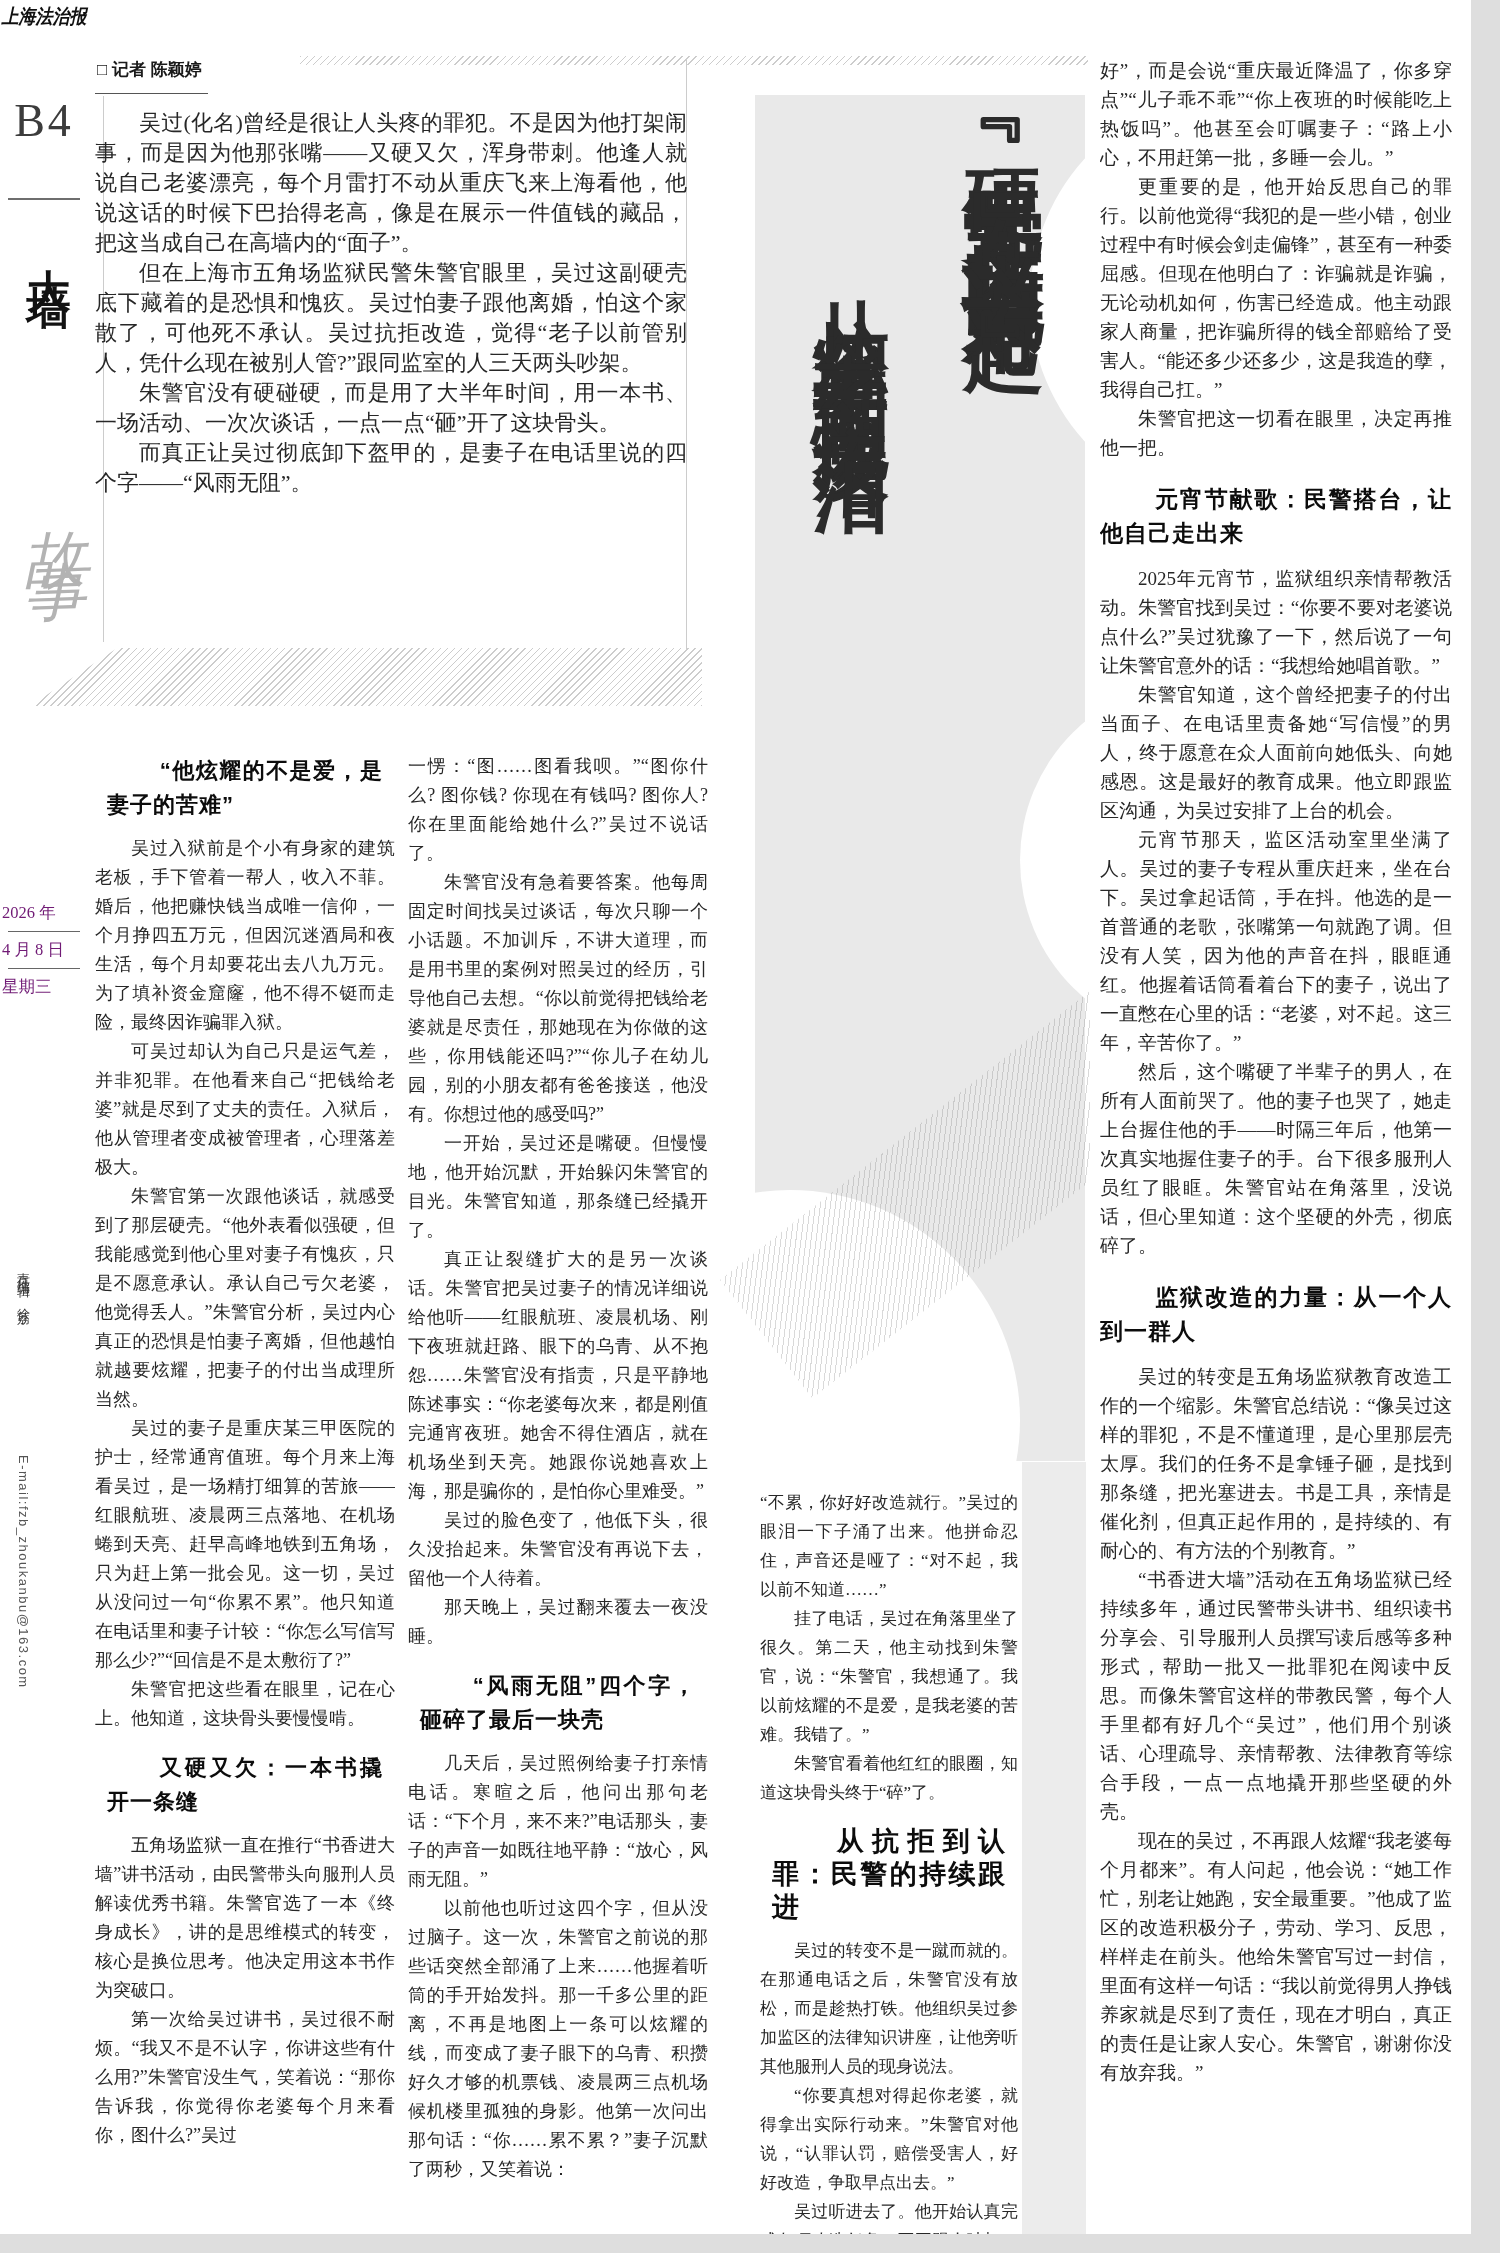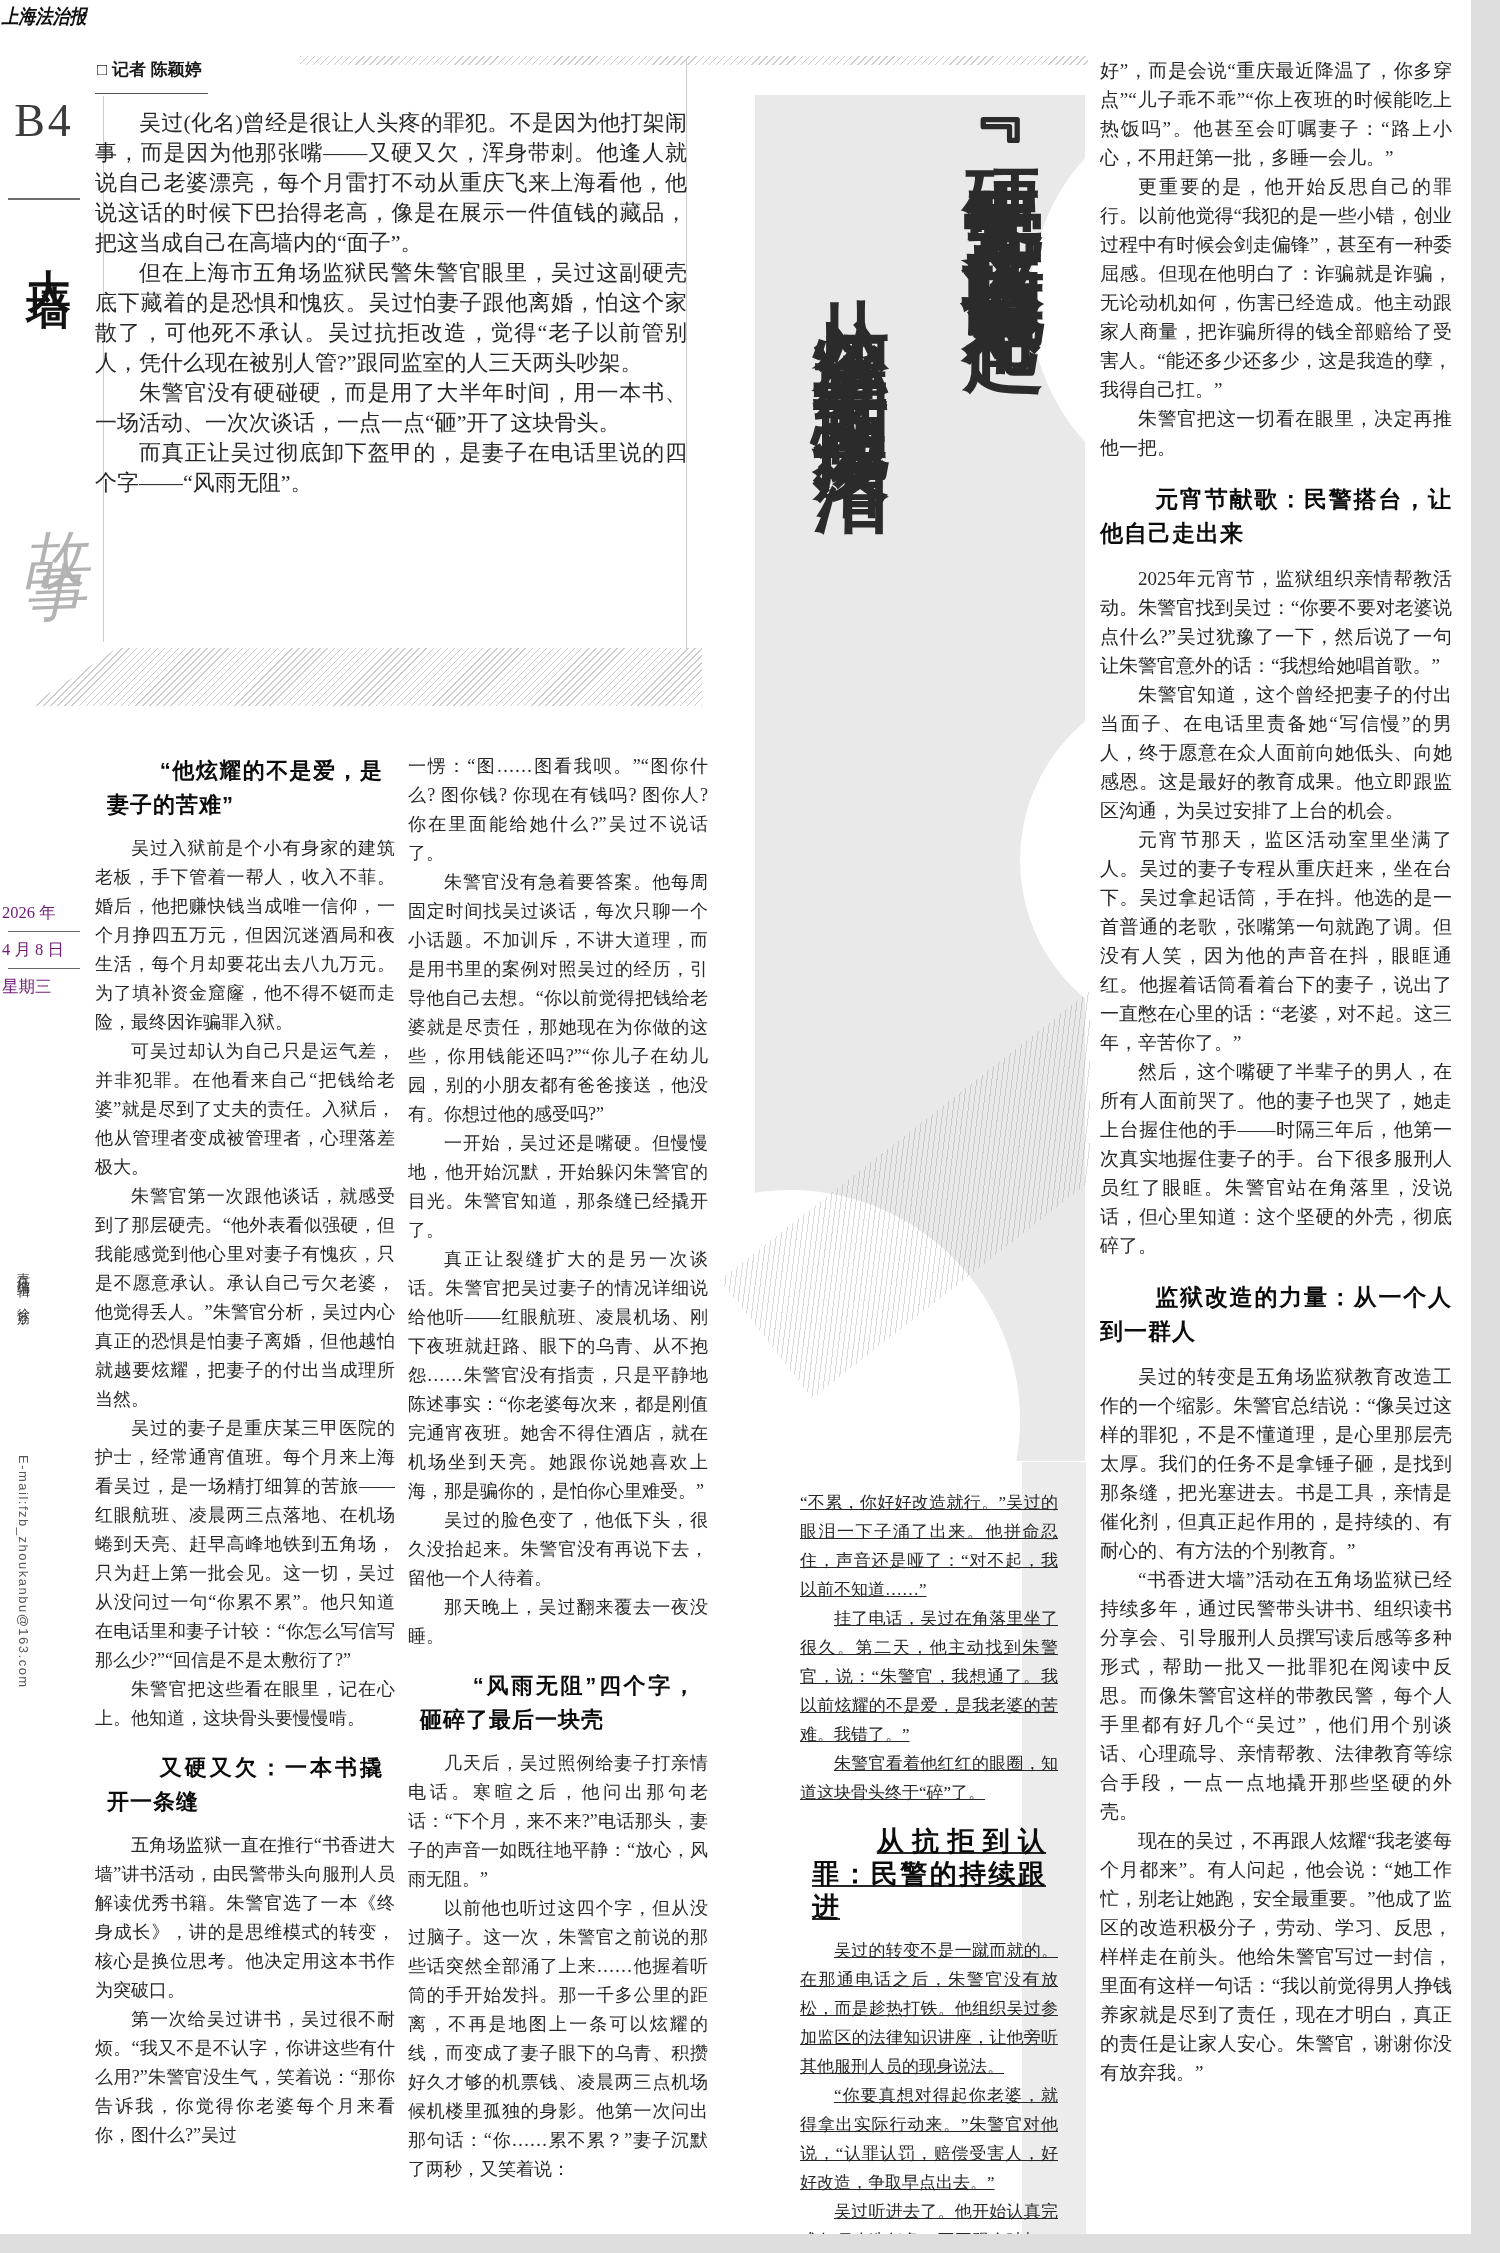--- a/index.html
+++ b/index.html
@@ -48,21 +48,21 @@
   .intro .p:first-of-type{margin-top:14px;}
   
   .p{margin:0;text-indent:2em;text-align:justify;color:#272727;}
   .p.nc{text-indent:0;}
   .sh{font-family:"Liberation Sans","DejaVu Sans",sans-serif;font-weight:700;color:#0c0c0c;
       font-size:22px;line-height:34px;margin:18px 12px 12px;text-indent:2.4em;text-align:justify;letter-spacing:1px;}
   .sh:first-child{margin-top:2px;}
   .col{overflow:hidden;}
   .col1,.col2{width:300px;top:752px;height:1482px;font-size:18px;line-height:29px;}
   .col1{left:95px;} .col2{left:408px;}
-  .col3{left:800px;top:1488px;width:258px;height:746px;font-size:17px;line-height:29px;text-decoration:underline;}
+  .col3{left:760px;top:1488px;width:258px;height:746px;font-size:17px;line-height:29px;}
   .col3 .sh{font-size:27px;line-height:33px;}
   .col4{left:1100px;top:56px;width:352px;height:2178px;font-size:19px;line-height:29px;}
   .col4 .sh{font-size:23px;margin:20px 0 14px;}
   
   .hl{writing-mode:vertical-rl;text-orientation:mixed;font-weight:700;color:#2b2b2b;
       font-family:"Liberation Serif","DejaVu Serif",serif;z-index:3;}
   .hl-main{left:948px;top:92px;height:1372px;font-size:82px;letter-spacing:12px;}
   .hl-sub{left:800px;top:238px;height:1230px;font-size:76px;letter-spacing:18px;}
 </style>
 </head>

